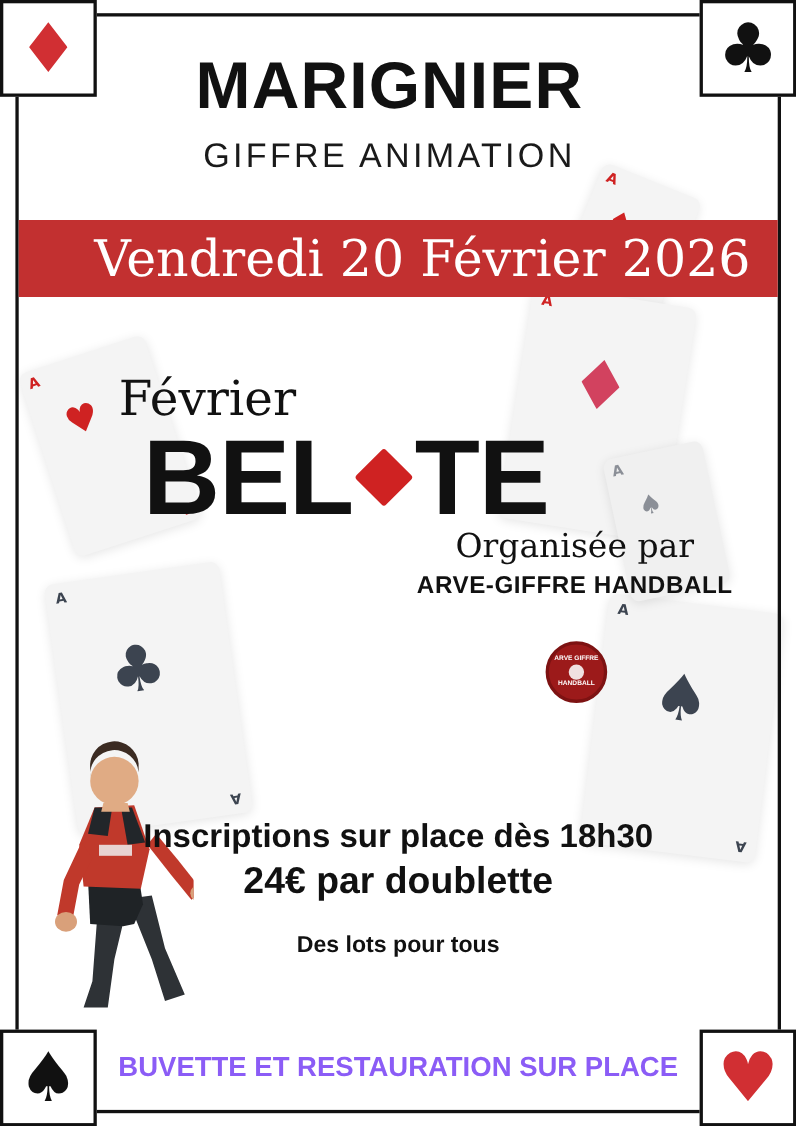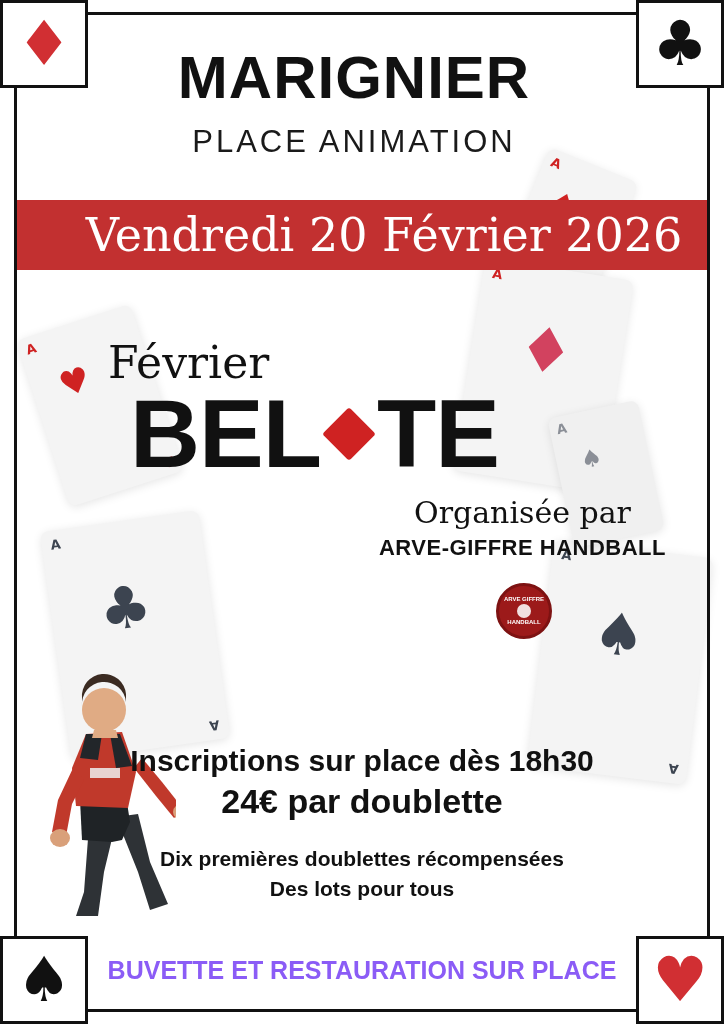--- a/index.html
+++ b/index.html
@@ -175,21 +175,21 @@
     height: 38px;
     background: #cf2222;
     transform: rotate(45deg);
     border-radius: 3px;
   }
 
   
   .org-block {
     position: absolute;
     right: 58px;
-    top: 496px;
+    top: 480px;
     text-align: center;
     z-index: 6;
   }
   .org-line1 {
     font-family: "DejaVu Serif", serif;
     font-size: 30px;
     color: #111111;
     line-height: 1.1;
   }
   .org-line2 {
@@ -350,21 +350,21 @@
   </div>
   <div class="corner corner-bl">
     <span class="suit-black">♠</span>
   </div>
   <div class="corner corner-br">
     <span class="suit-red">♥</span>
   </div>
 
   <div class="title-block">
     <h1 class="main-title">MARIGNIER</h1>
-    <p class="sub-title">PLACE ANIMATION</p>
+    <p class="sub-title">GIFFRE ANIMATION</p>
   </div>
 
   <div class="date-banner">
     <span>Vendredi 20 Février 2026</span>
   </div>
 
   <div class="soiree">Février</div>
 
   <div class="belote-wrap">
     <span class="bl">BEL</span>
@@ -405,21 +405,20 @@
 
     <circle cx="58" cy="38" r="22" fill="#e0ab84"></circle>
     <path d="M36 34 A22 22 0 0 1 80 30 L80 22 A22 22 0 0 0 36 26 Z" fill="#3b2b22"></path>
     <path d="M48 58 L70 58 L72 66 L46 66 Z" fill="#e0ab84"></path>
   </svg>
 
   <div class="info-block">
     <div class="info-line1">Inscriptions sur place dès 18h30</div>
     <div class="info-line2">24€ par doublette</div>
     <div class="info-small">
-      <div>Dix premières doublettes récompensées</div>
       <div>Des lots pour tous</div>
     </div>
   </div>
 
   <div class="footer">
     <span>BUVETTE ET RESTAURATION SUR PLACE</span>
   </div>
 
 </div>
 

